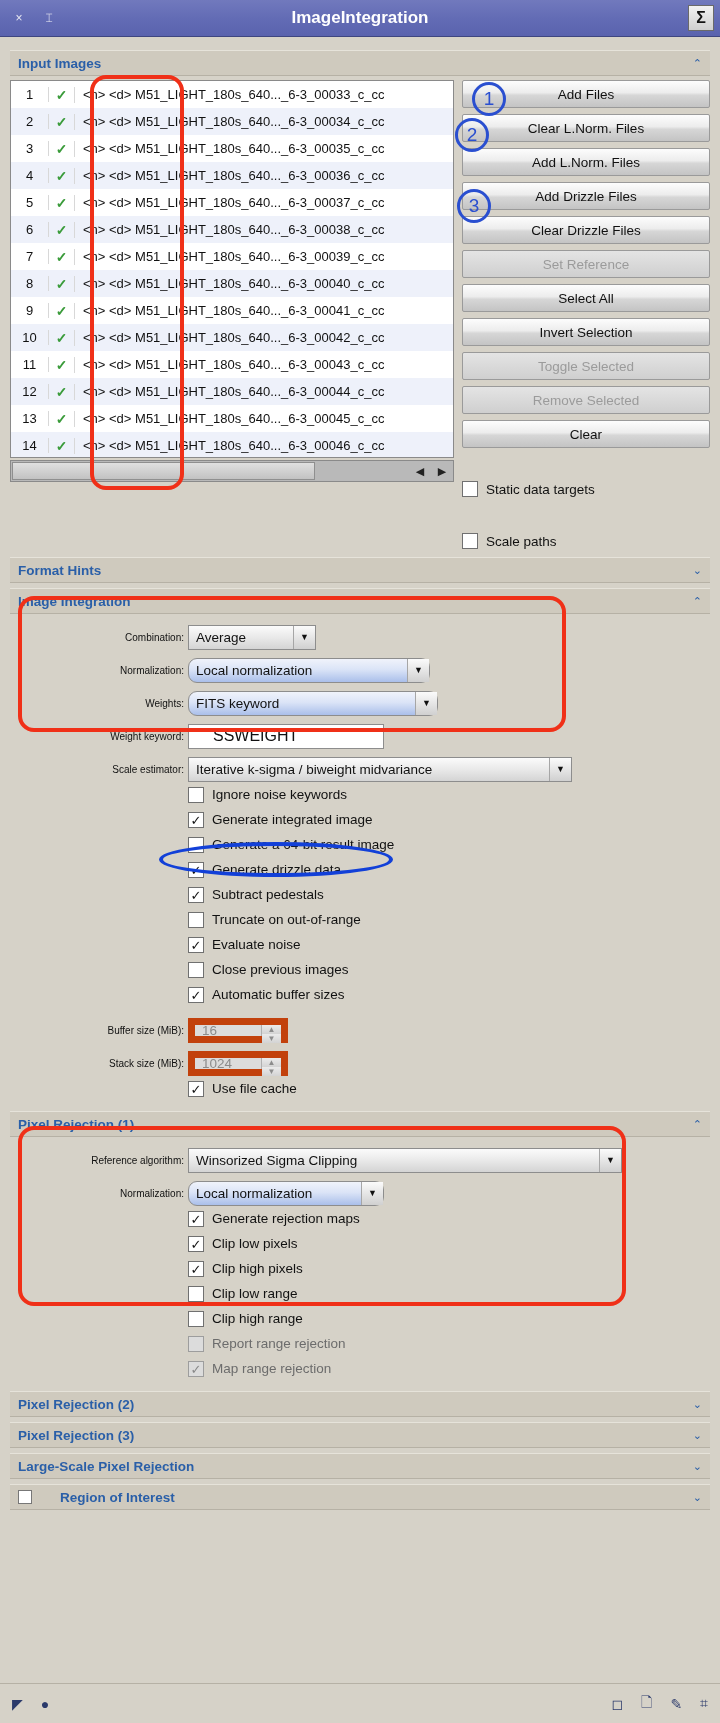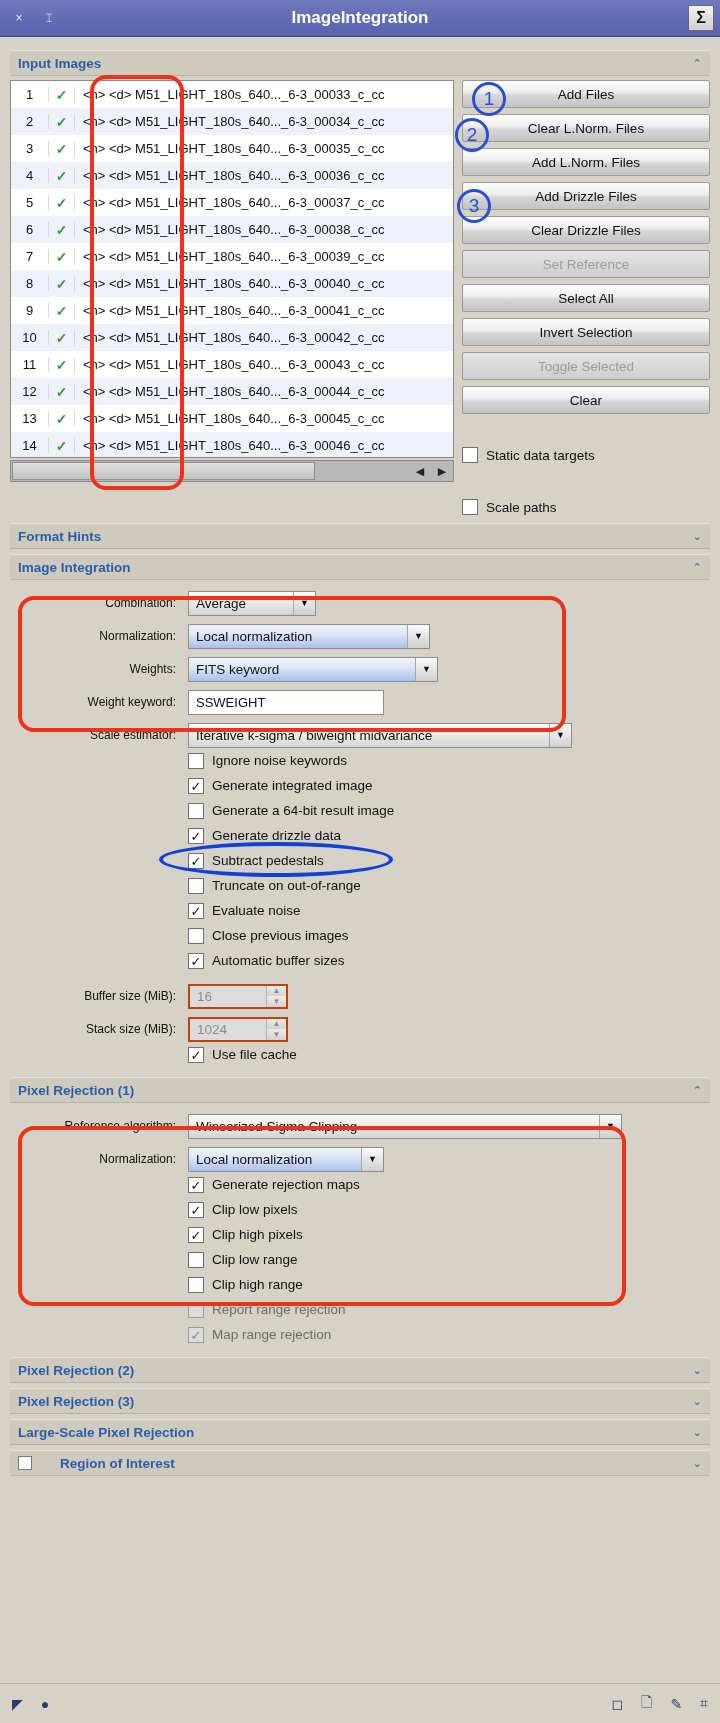--- a/index.html
+++ b/index.html
@@ -144,52 +144,53 @@
   }
   .cb.dim { background: #dcdcdc; border-color:#9d9d9d; color:#888; }
 
   
   .body-pad { padding: 8px 0 0 0; }
   .row {
     display: flex; align-items: center;
     height: 30px; margin-bottom: 3px;
   }
   .lbl {
-    font-size: 12px; color: #111; text-align: right;
-    padding-right: 12px; flex: 0 0 auto;
+    font-size: 10px; color: #111; text-align: right;
+    padding-right: 4px; flex: 0 0 auto;
   }
   .combo {
     height: 25px;
     border: 1px solid #8d8d8d;
     background: linear-gradient(180deg,#fbfbfb 0%, #e9e9e9 50%, #d4d4d4 100%);
     display: flex; align-items: center;
     font-size: 13.5px; color: #111;
     padding-left: 7px;
     cursor: pointer;
     position: relative;
   }
   .combo.blue {
     background: linear-gradient(180deg,#f0f3fb 0%, #dbe4f7 45%, #aabfea 100%);
+    border-radius: 9px;
   }
   .combo .arrowbox {
     margin-left: auto;
     width: 22px; height: 100%;
     border-left: 1px solid #a6a6a6;
     background: linear-gradient(180deg,#fbfbfb,#d0d0d0);
     display: flex; align-items: center; justify-content: center;
     font-size: 9px; color: #111;
   }
   .textfield {
     height: 25px; border: 1px solid #8d8d8d;
-    background: #ffffff; font-size: 13px; color: #111;
-    display:flex; align-items:center; padding-left: 7px;
+    background: #ffffff; font-size: 16px; color: #111;
+    display:flex; align-items:center; padding-left: 24px;
   }
   .spin {
     height: 25px; width: 100px;
-    border: 2px solid #c2410c;
+    border: 7px solid #c2410c;
     background: #dcdcdc;
     display: flex; align-items: center;
     font-size: 13.5px; color: #8c8c8c;
     padding-left: 7px;
   }
   .spin .arrows {
     margin-left: auto; width: 20px; height: 100%;
     display: flex; flex-direction: column;
     border-left: 1px solid #b0b0b0;
   }
@@ -335,20 +336,21 @@
     <div class="btn-col" id="btncol">
         <div class="btn">Add Files</div>
         <div class="btn">Clear L.Norm. Files</div>
         <div class="btn">Add L.Norm. Files</div>
         <div class="btn">Add Drizzle Files</div>
         <div class="btn">Clear Drizzle Files</div>
         <div class="btn disabled">Set Reference</div>
         <div class="btn">Select All</div>
         <div class="btn">Invert Selection</div>
         <div class="btn disabled">Toggle Selected</div>
+        <div class="btn disabled">Remove Selected</div>
         <div class="btn">Clear</div>
         <div class="chk-row">
           <span class="cb"></span>
           <span>Static data targets</span>
         </div>
         <div class="chk-row">
           <span class="cb"></span>
           <span>Scale paths</span>
         </div>
       </div>

